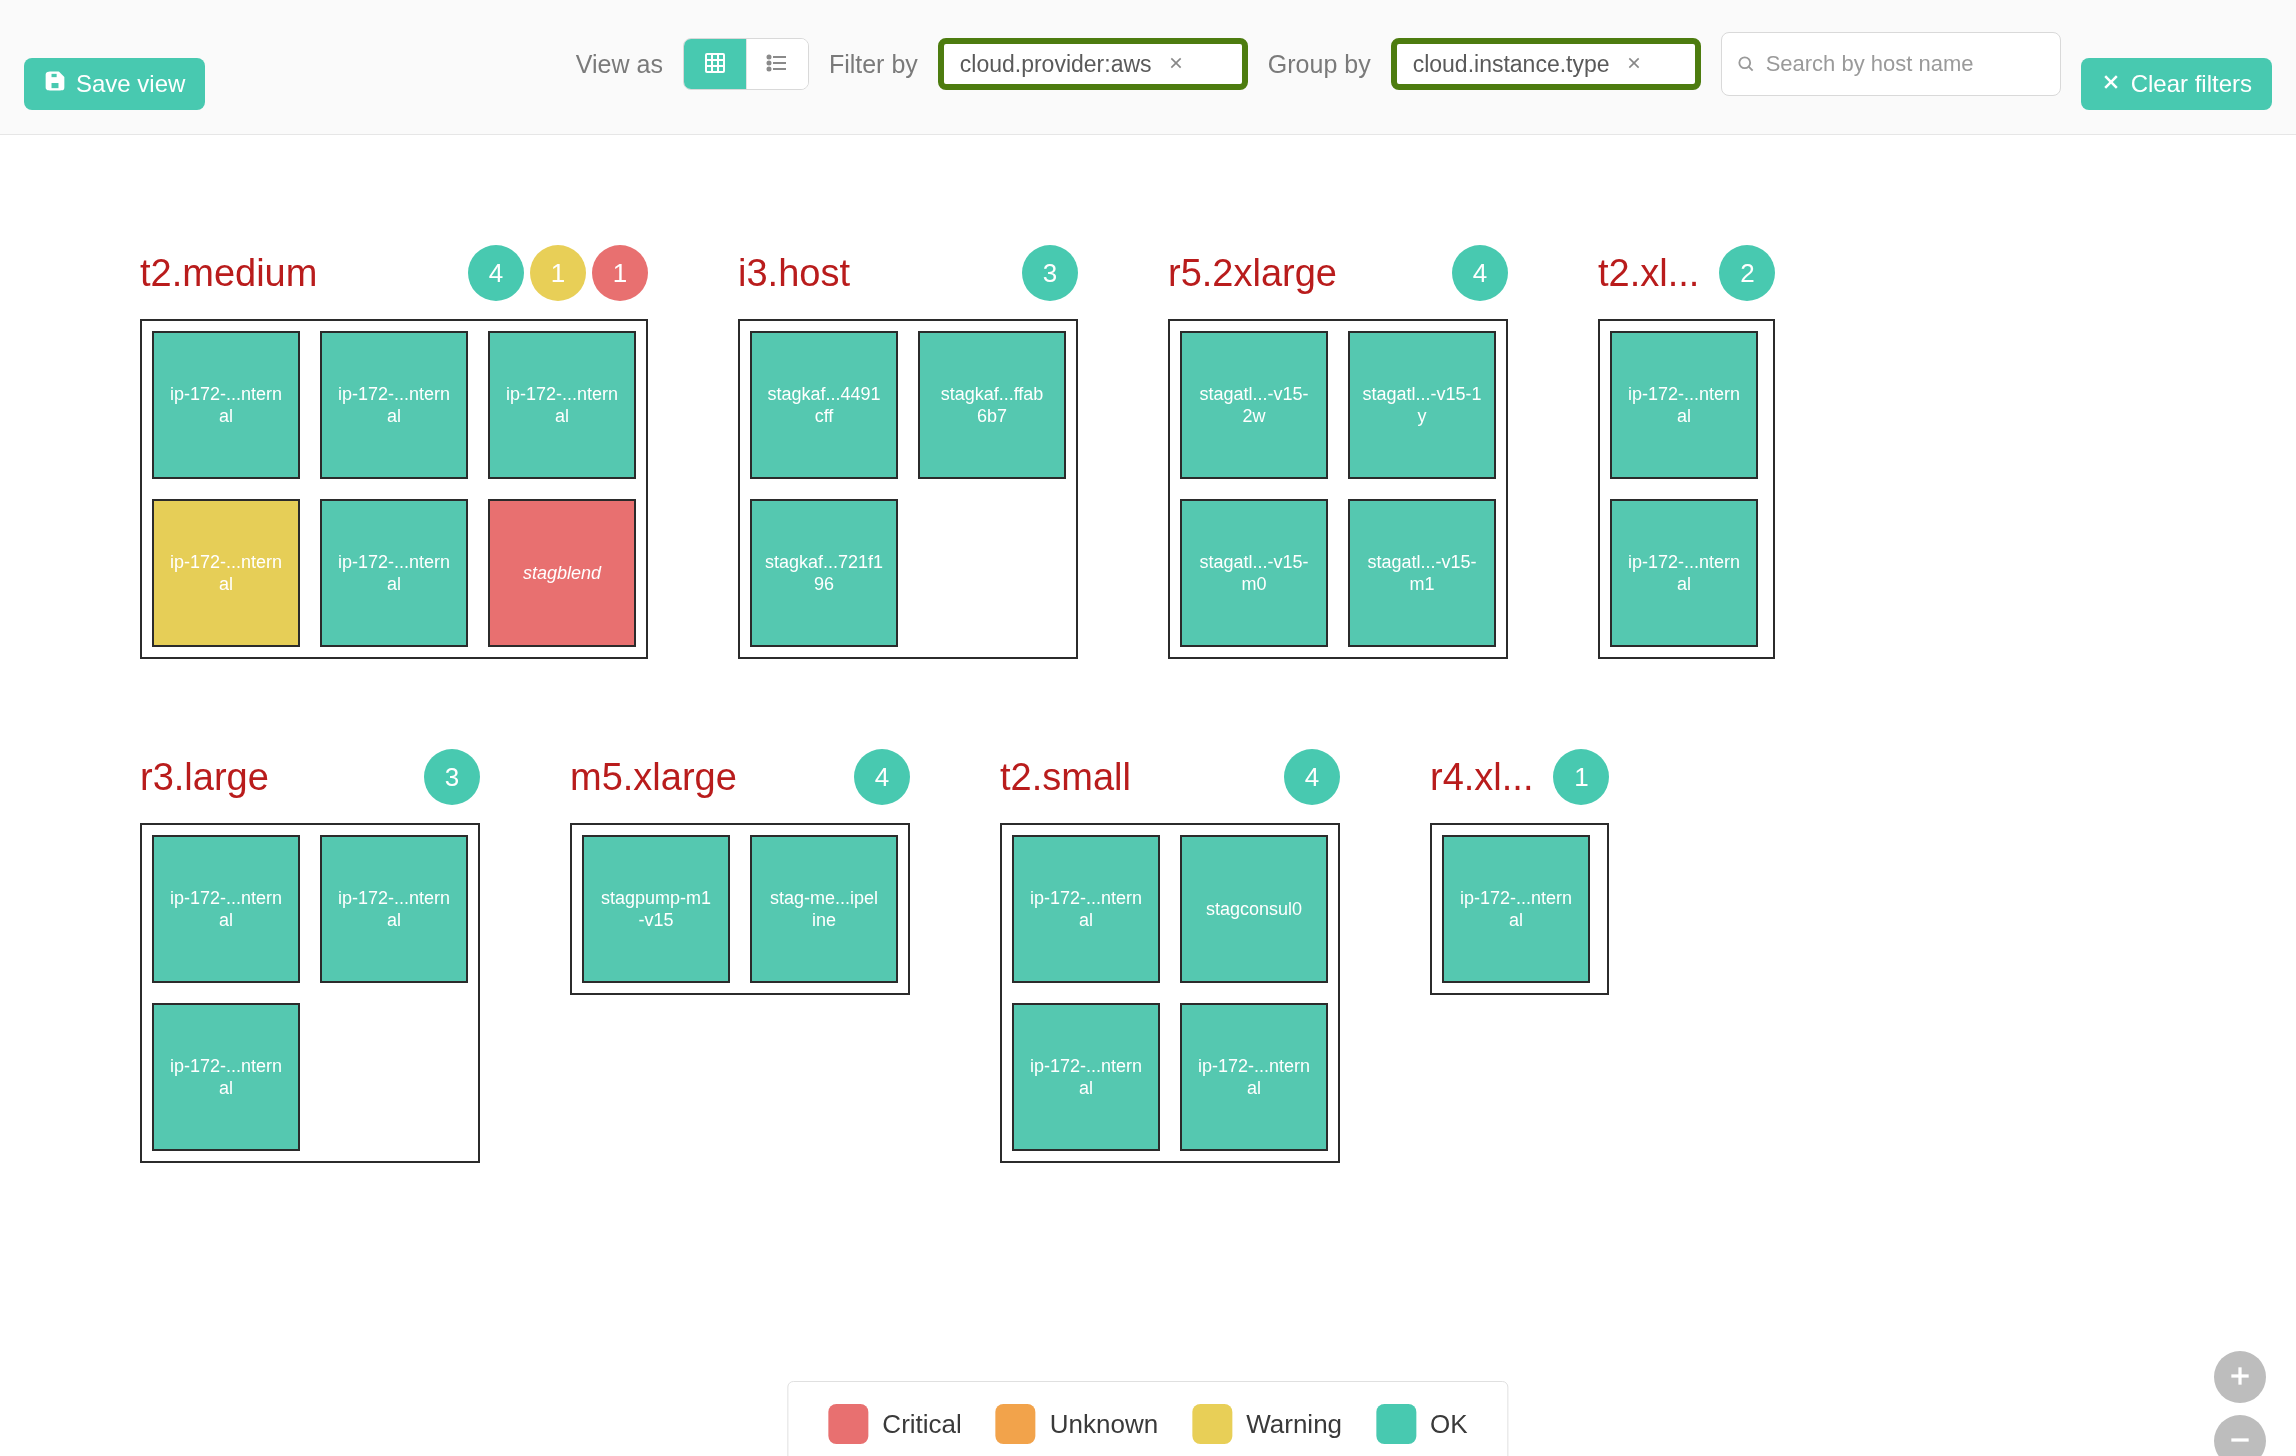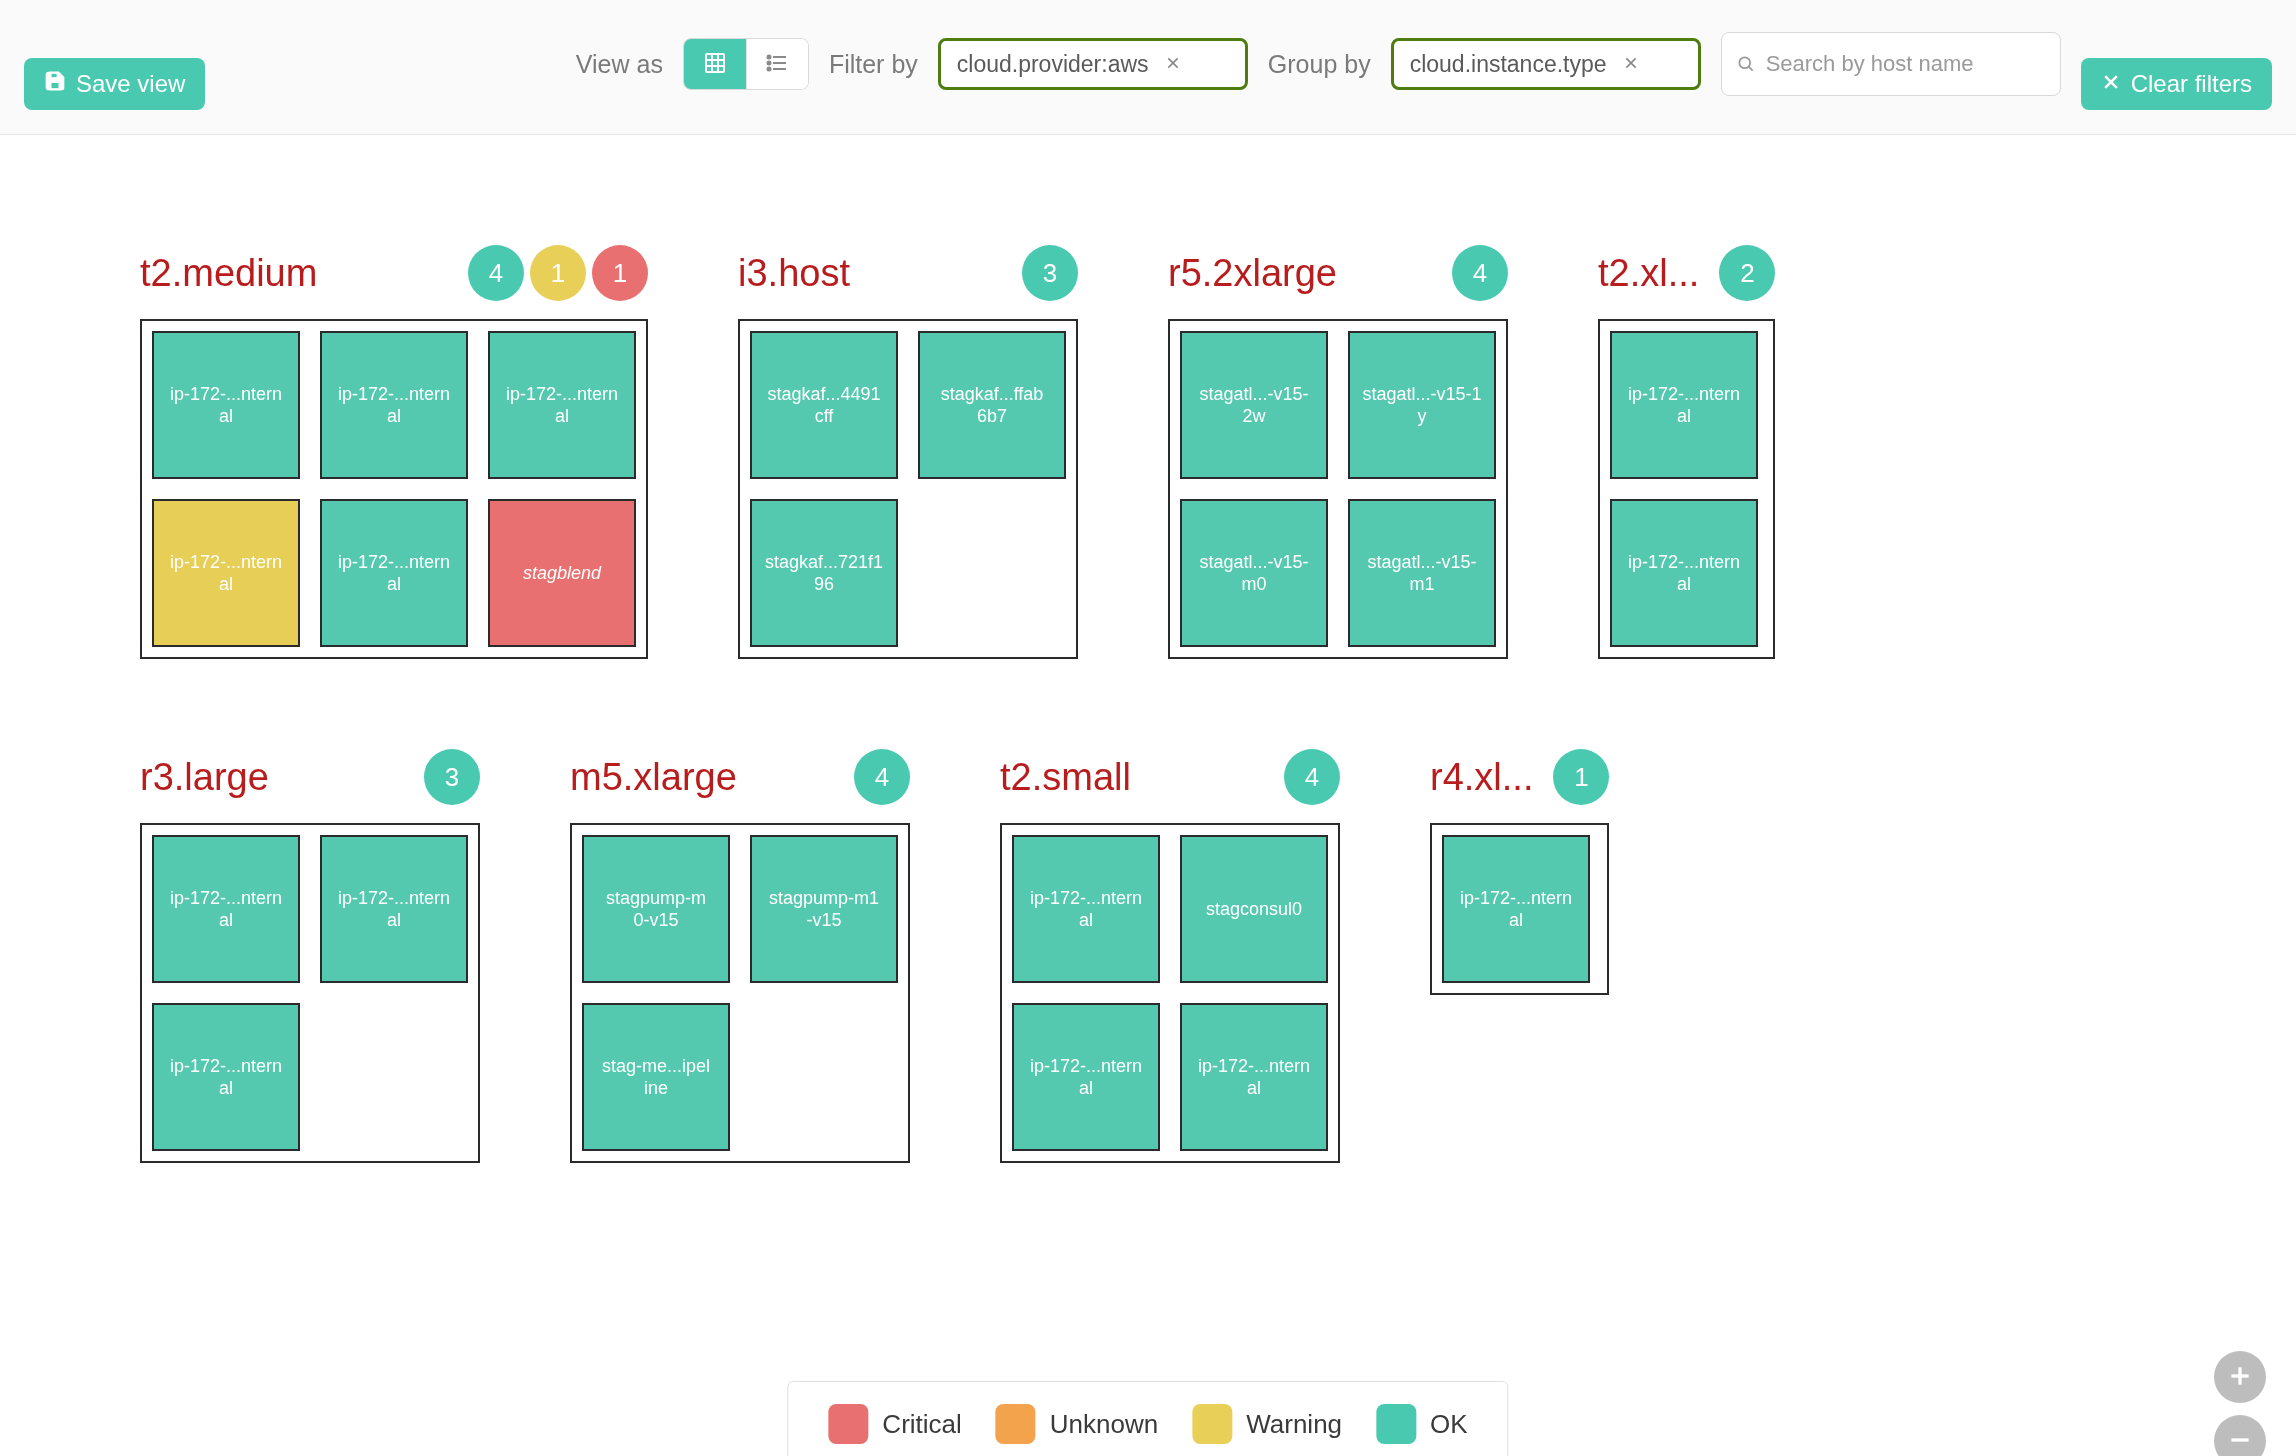--- a/index.html
+++ b/index.html
@@ -53,21 +53,21 @@
     justify-content: center;
     color: #8a8a8a;
   }
   .seg button.active { background: #48c9b0; color: #fff; }
   .seg button + button { border-left: 1px solid #e3e3e3; }
 
   .chip-input {
     display: inline-flex;
     align-items: center;
     gap: 12px;
-    border: 3px solid #4d7c0f;
+    border: 6px solid #4d7c0f;
     border-radius: 8px;
     padding: 10px 16px;
     background: #fff;
     min-width: 310px;
     height: 52px;
   }
   .chip-text { color: #5a5a5a; font-size: 23px; }
   .chip-x {
     color: #8a8a8a;
     font-size: 20px;
@@ -381,21 +381,20 @@
         </div>
       </div>
       <div class="group">
         <div class="group-header">
           <div class="group-title">m5.xlarge</div>
           <div class="badges">
             <div class="badge b-ok">4</div>
           </div>
         </div>
         <div class="host-box cols-2">
-          <div class="host h-ok">stagpump-m<br>0-v15</div>
           <div class="host h-ok">stagpump-m1<br>-v15</div>
           <div class="host h-ok">stag-me...ipel<br>ine</div>
         </div>
       </div>
       <div class="group">
         <div class="group-header">
           <div class="group-title">t2.small</div>
           <div class="badges">
             <div class="badge b-ok">4</div>
           </div>

